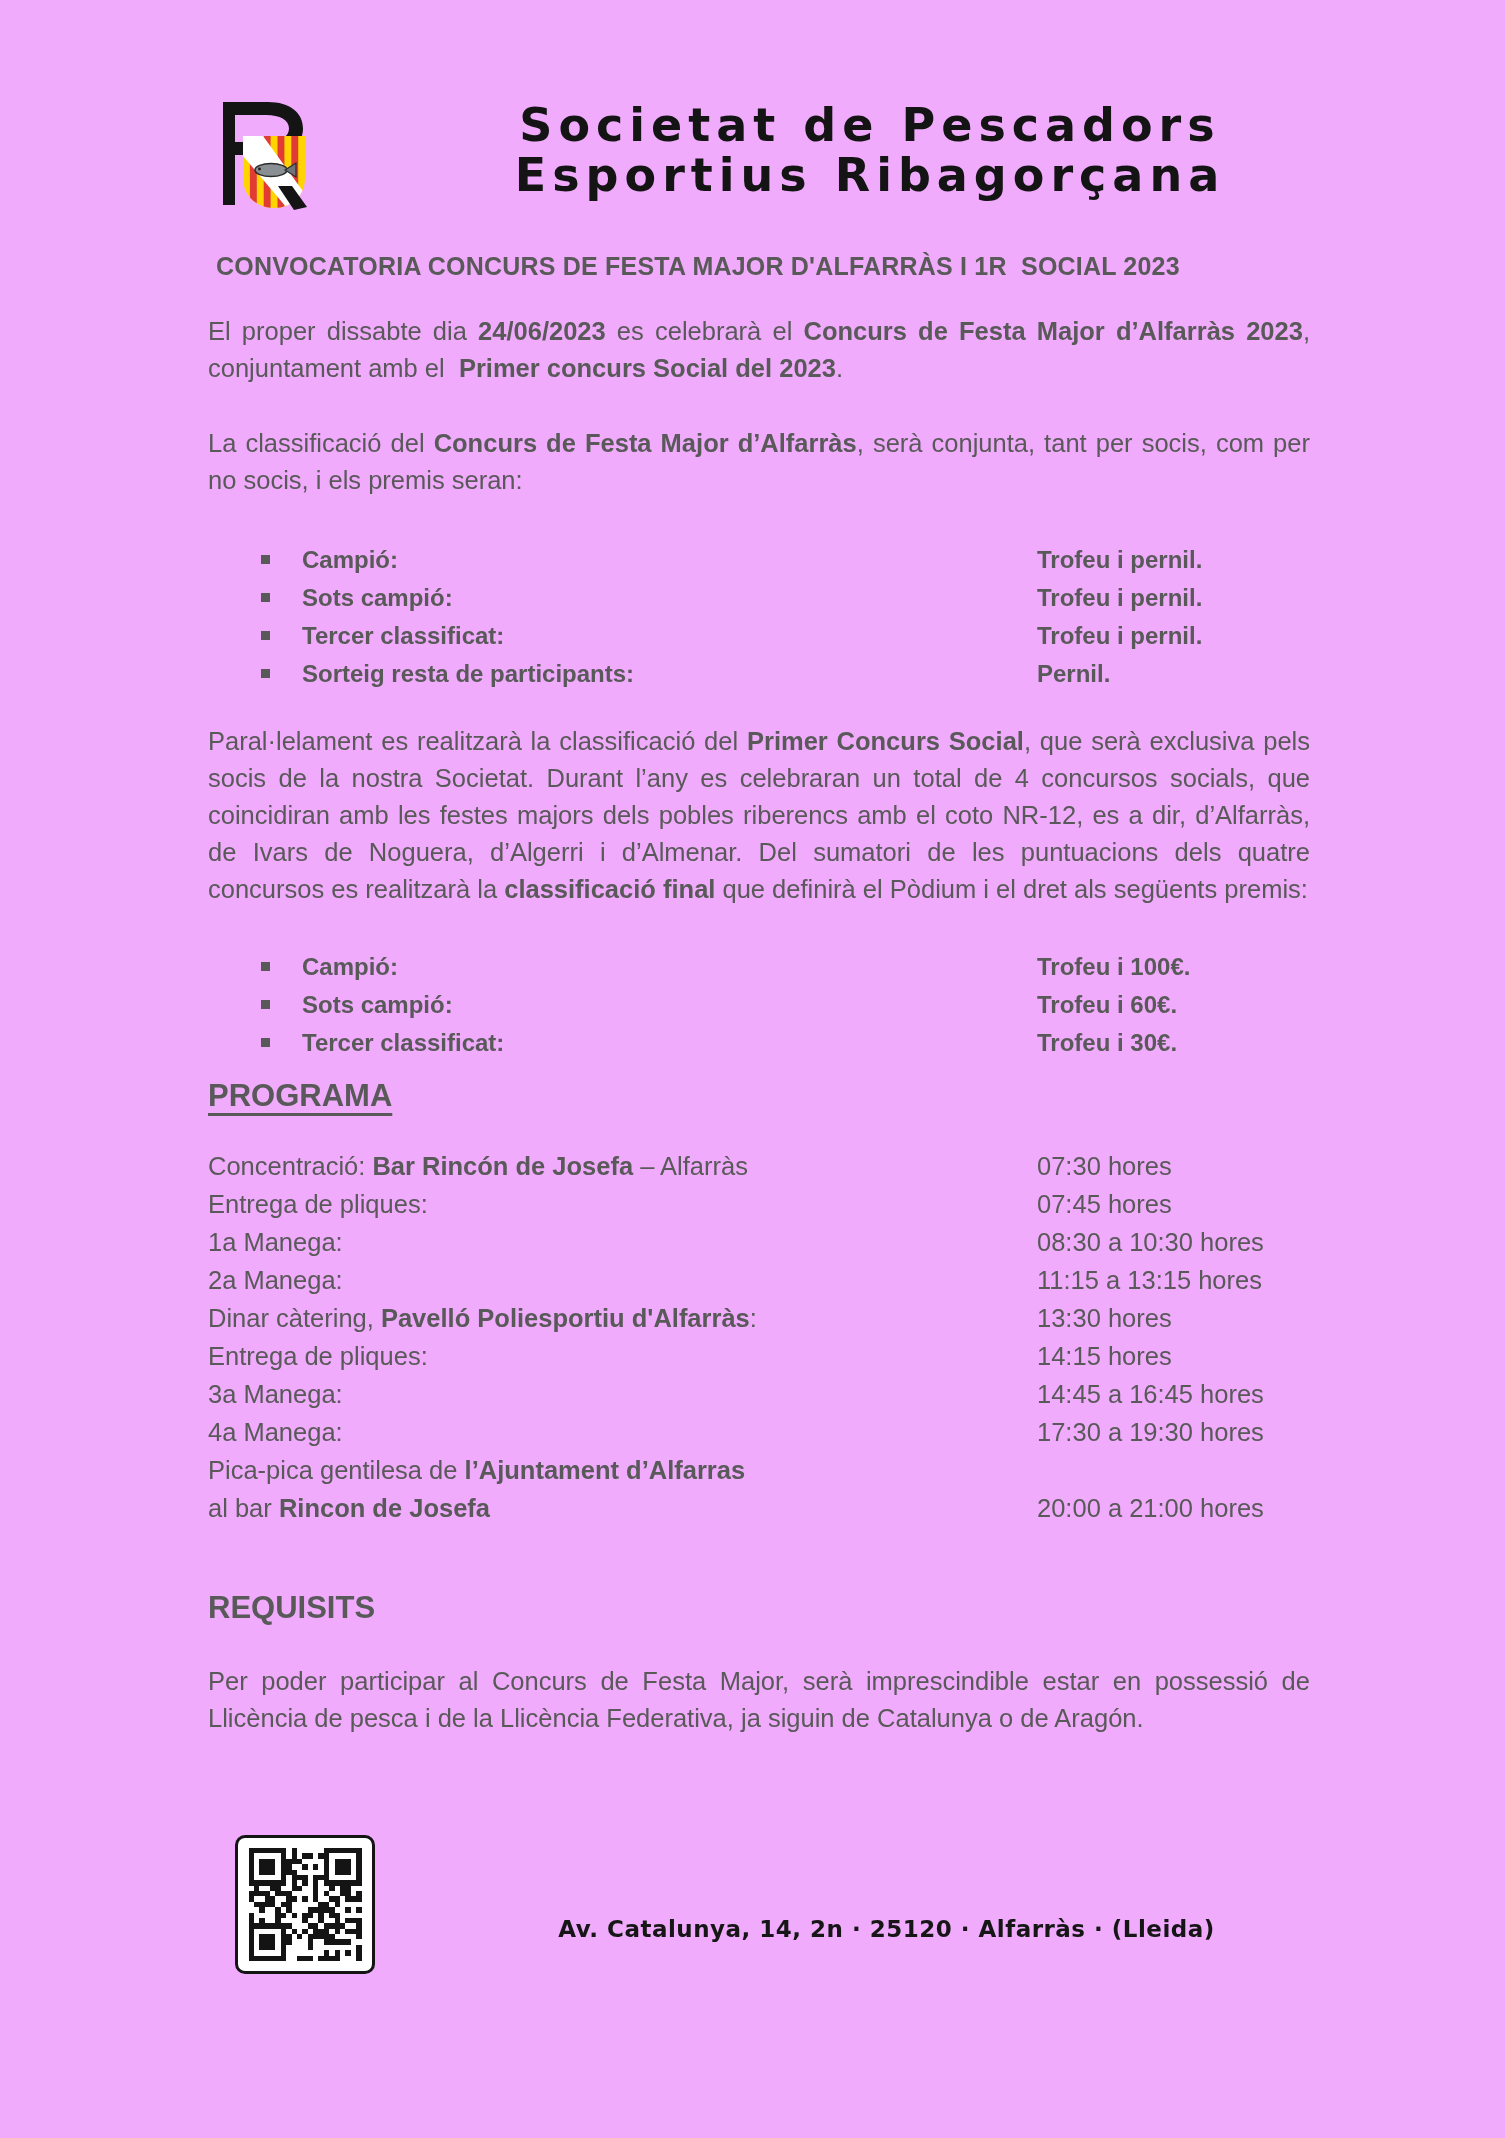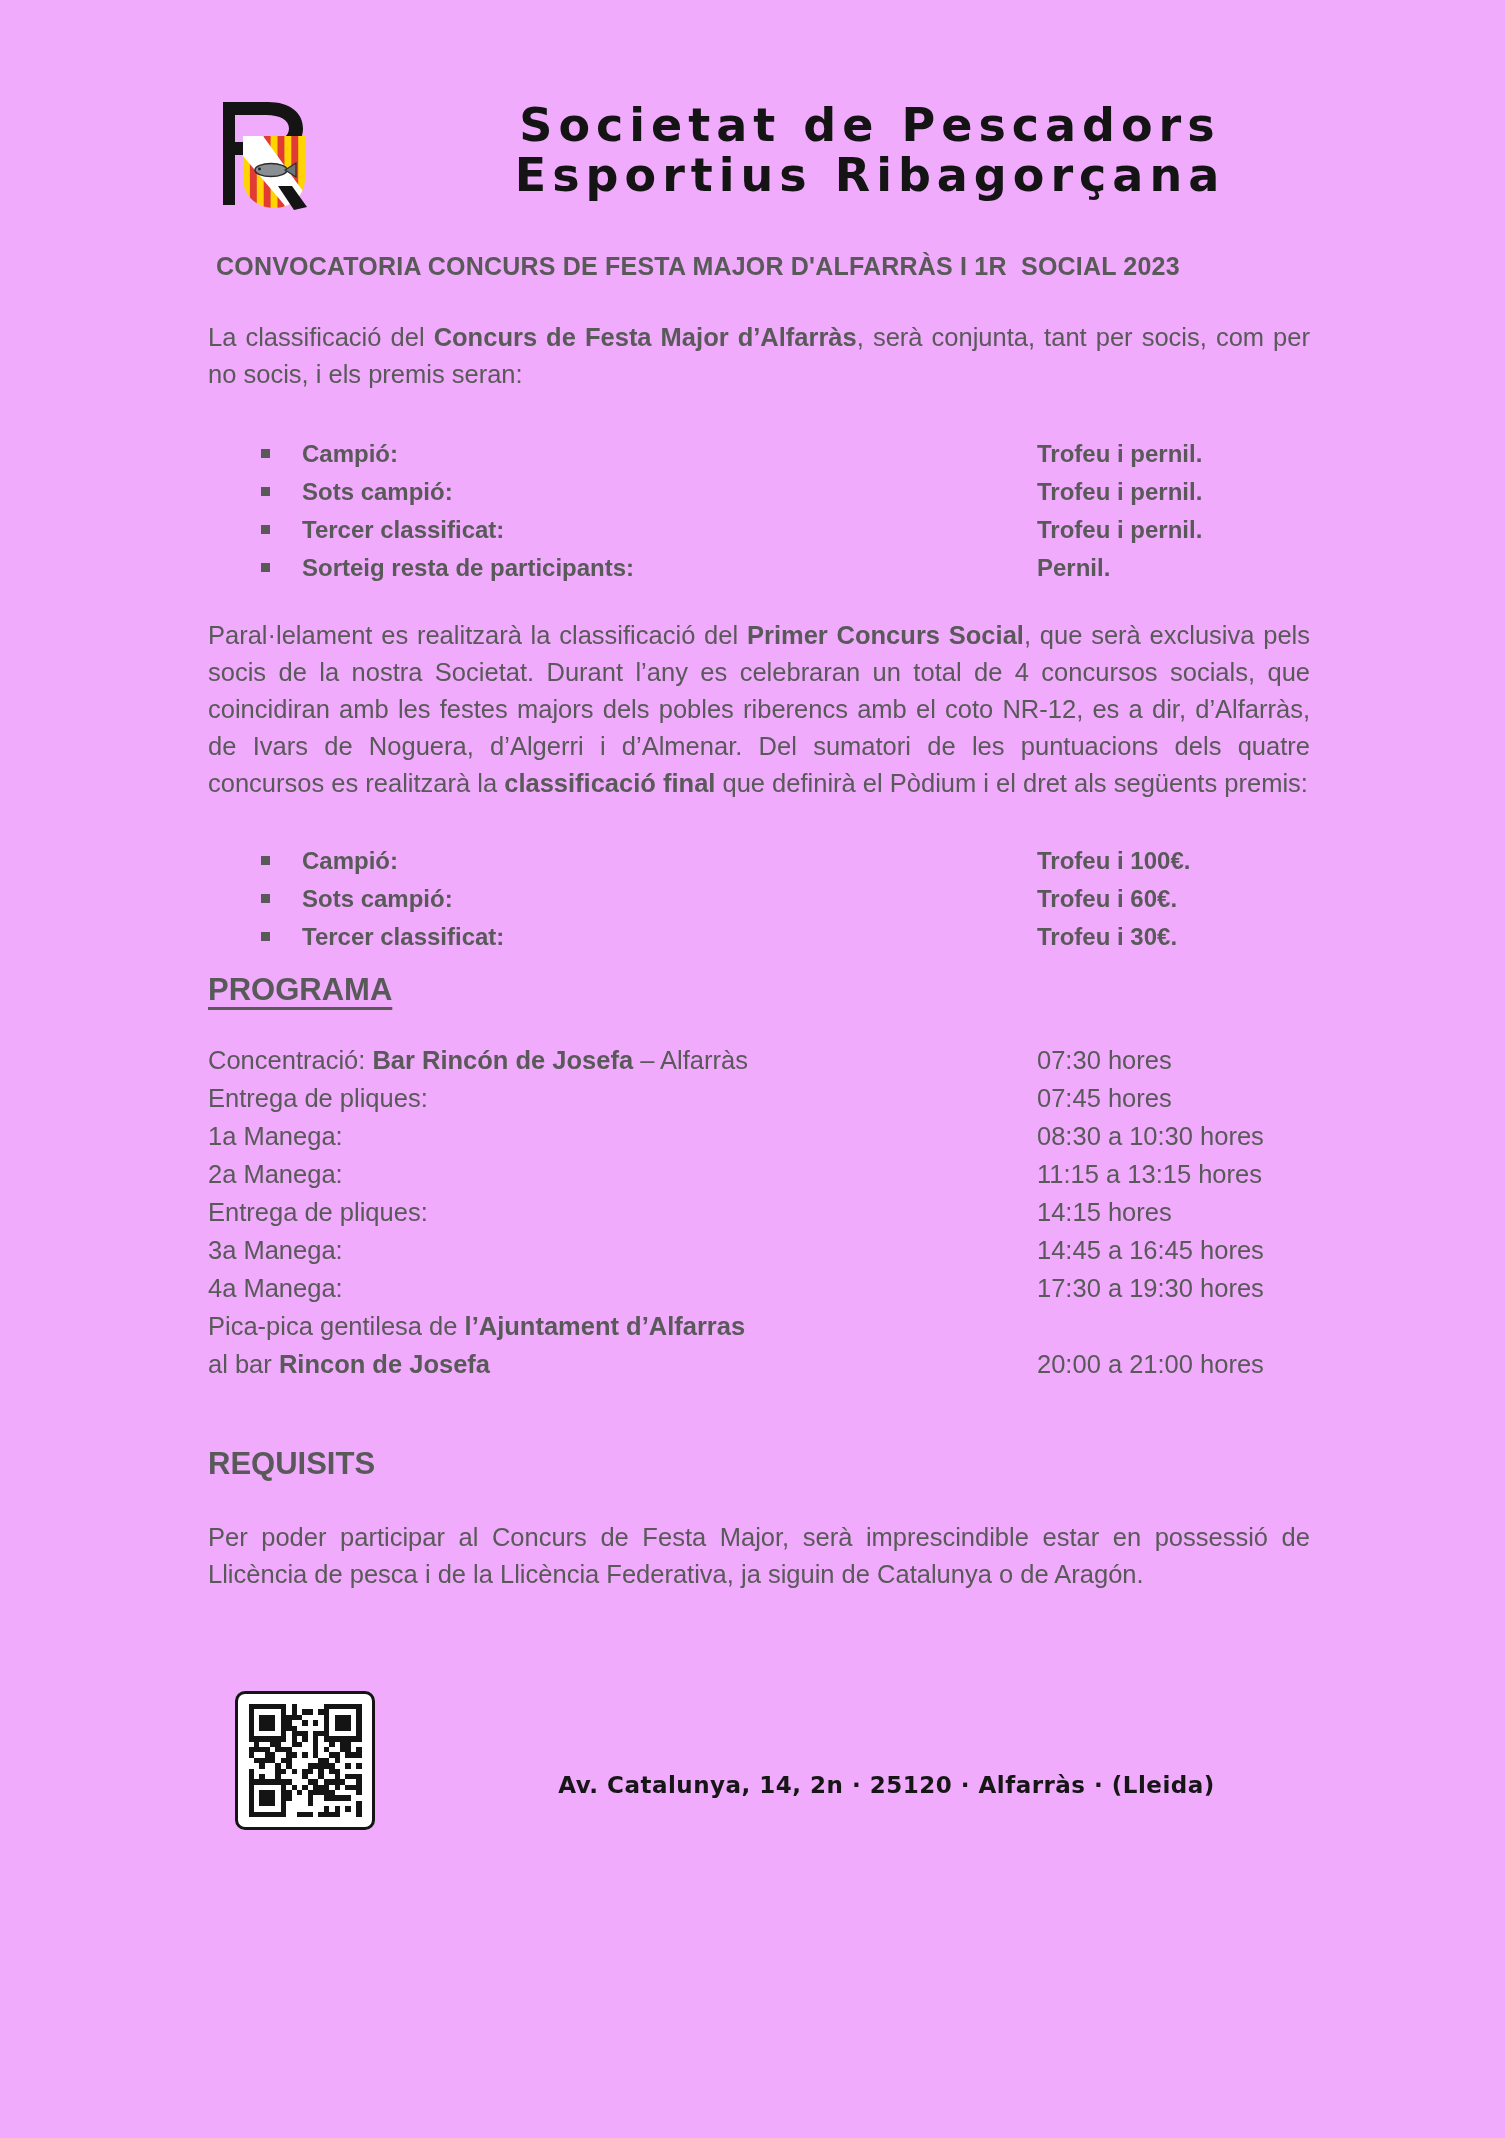--- a/index.html
+++ b/index.html
@@ -104,20 +104,21 @@
         </svg>
       </div>
       <div class="org-title">
         <div>Societat de Pescadors</div>
         <div>Esportius Ribagorçana</div>
       </div>
     </div>
 
     <div class="doc-heading">CONVOCATORIA CONCURS DE FESTA MAJOR D'ALFARRÀS I 1R&nbsp; SOCIAL 2023</div>
 
+    <p class="para mt-intro"><span>El proper dissabte dia </span><span class="b">24/06/2023</span><span> es celebrarà el </span><span class="b">Concurs de Festa Major d’Alfarràs 2023</span><span>, conjuntament amb el &nbsp;</span><span class="b">Primer concurs Social del 2023</span><span>.</span></p>
     <p class="para mt-class"><span>La classificació del </span><span class="b">Concurs de Festa Major d’Alfarràs</span><span>, serà conjunta, tant per socis, com per no socis, i els premis seran:</span></p>
 
     <ul class="prize-list first">
       <li>
         <span class="sq-bullet"></span>
         <span>Campió:</span>
         <span class="prize-value">Trofeu i pernil.</span>
       </li>
       <li>
         <span class="sq-bullet"></span>
@@ -167,20 +168,24 @@
         <span><span>Entrega de pliques:</span></span>
         <span class="schedule-time">07:45 hores</span>
       </div>
       <div class="schedule-row">
         <span><span>1a Manega:</span></span>
         <span class="schedule-time">08:30 a 10:30 hores</span>
       </div>
       <div class="schedule-row">
         <span><span>2a Manega:</span></span>
         <span class="schedule-time">11:15 a 13:15 hores</span>
+      </div>
+      <div class="schedule-row">
+        <span><span>Dinar càtering, </span><span class="b">Pavelló Poliesportiu d'Alfarràs</span><span>:</span></span>
+        <span class="schedule-time">13:30 hores</span>
       </div>
       <div class="schedule-row">
         <span><span>Entrega de pliques:</span></span>
         <span class="schedule-time">14:15 hores</span>
       </div>
       <div class="schedule-row">
         <span><span>3a Manega:</span></span>
         <span class="schedule-time">14:45 a 16:45 hores</span>
       </div>
       <div class="schedule-row">

